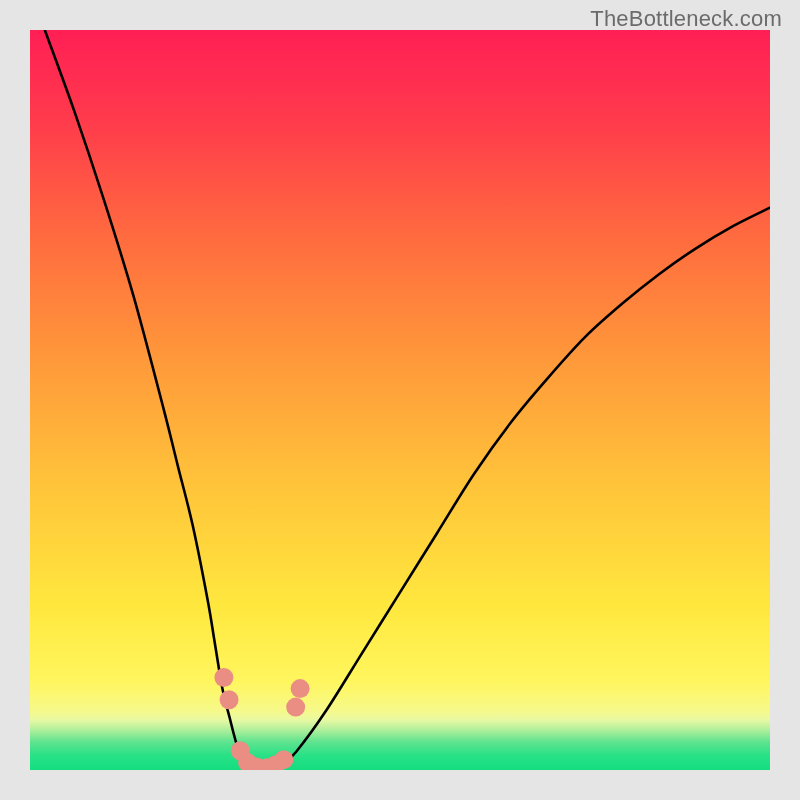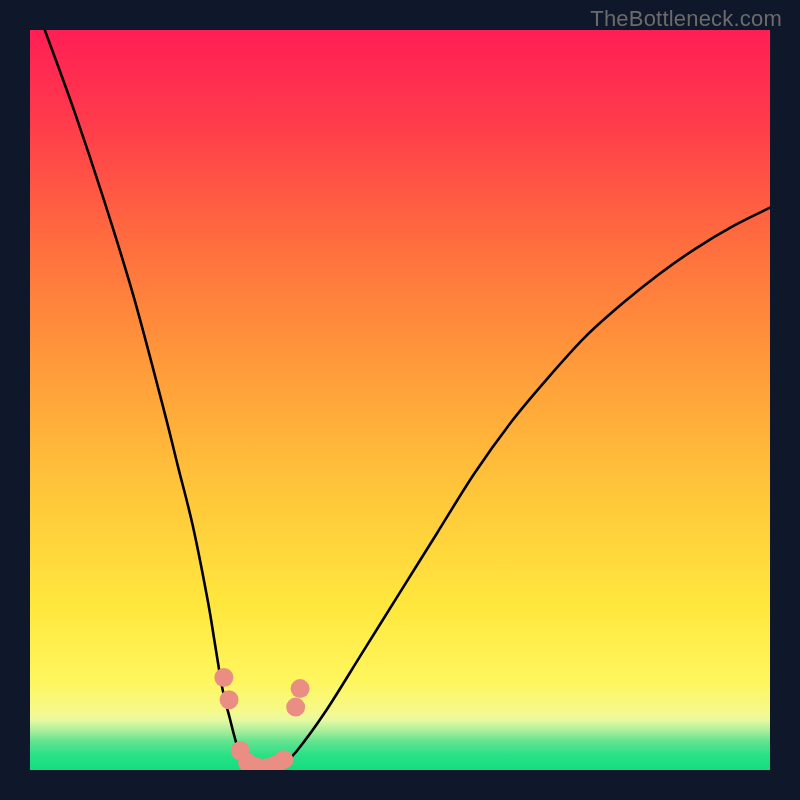--- a/index.html
+++ b/index.html
@@ -7,21 +7,21 @@
     padding: 0;
     width: 800px;
     height: 800px;
     overflow: hidden;
     background: #000;
     font-family: Arial, Helvetica, sans-serif;
   }
   .frame {
     position: absolute;
     inset: 0;
-    background: #0f172a;
+    background: #e5e5e5;
   }
   .plot {
     position: absolute;
     left: 30px;
     top: 30px;
     width: 740px;
     height: 740px;
   }
   .watermark {
     position: absolute;

